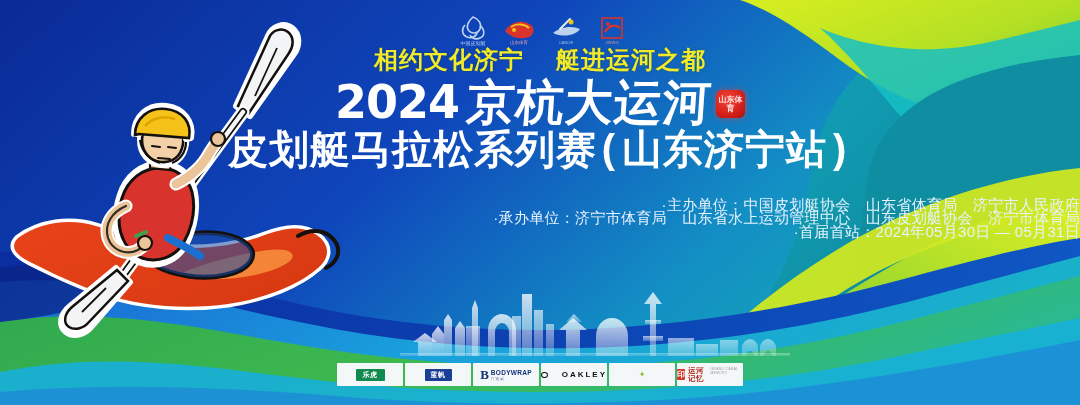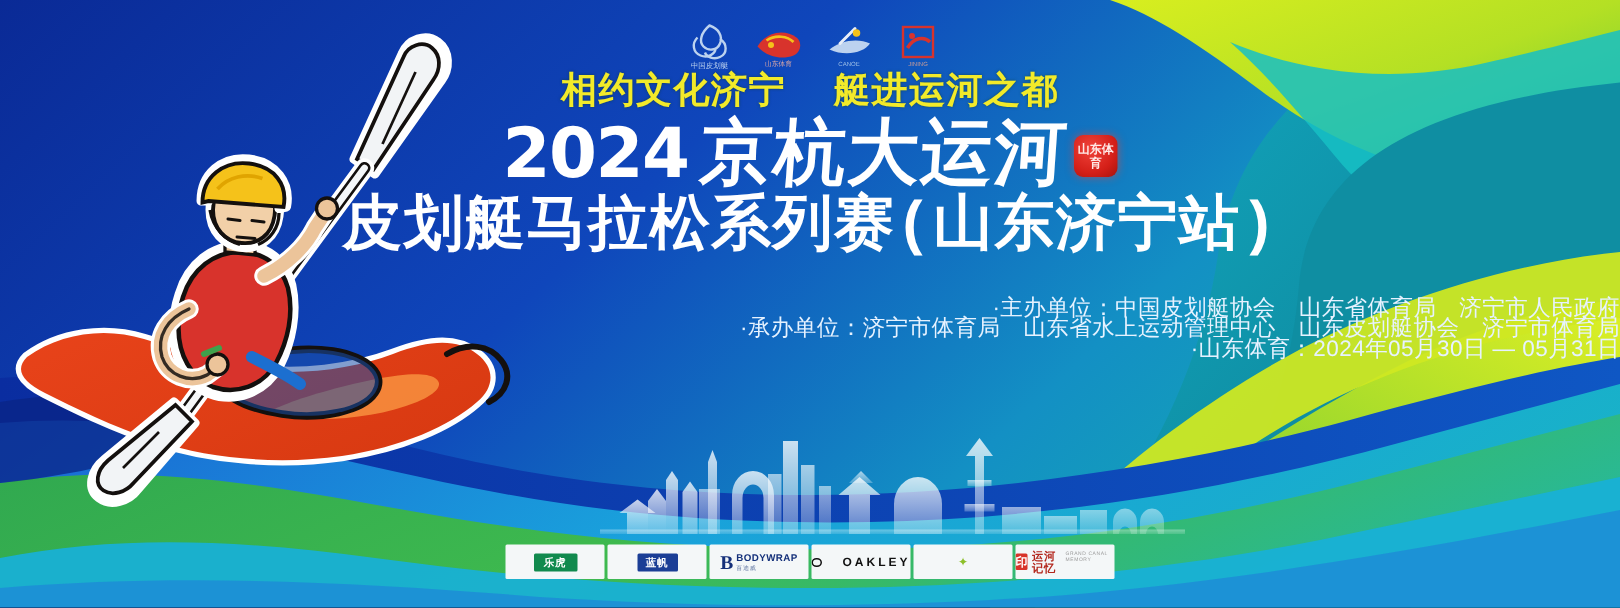--- a/index.html
+++ b/index.html
@@ -409,21 +409,21 @@
       <span class="t-year">2024</span>
       <span class="t-cn">京杭大运河</span>
       <span class="seal">山东体育</span>
     </div>
 
     <div class="subtitle-cn">皮划艇马拉松系列赛(山东济宁站)</div>
 
 
     <div class="detail d1">·主办单位：中国皮划艇协会　山东省体育局　济宁市人民政府</div>
     <div class="detail d2">·承办单位：济宁市体育局　山东省水上运动管理中心　山东皮划艇协会　济宁市体育局</div>
-    <div class="detail d3">·山东体育：2024年05月30日 — 05月31日</div>
+    <div class="detail d3">·首届首站：2024年05月30日 — 05月31日</div>
   </div>
 
   <div class="sponsor-bar">
 
     <div class="sp-cell sp-1">
       <span class="mark">乐虎</span>
     </div>
 
     <div class="sp-cell sp-2">
       <span class="mark">蓝帆</span>

